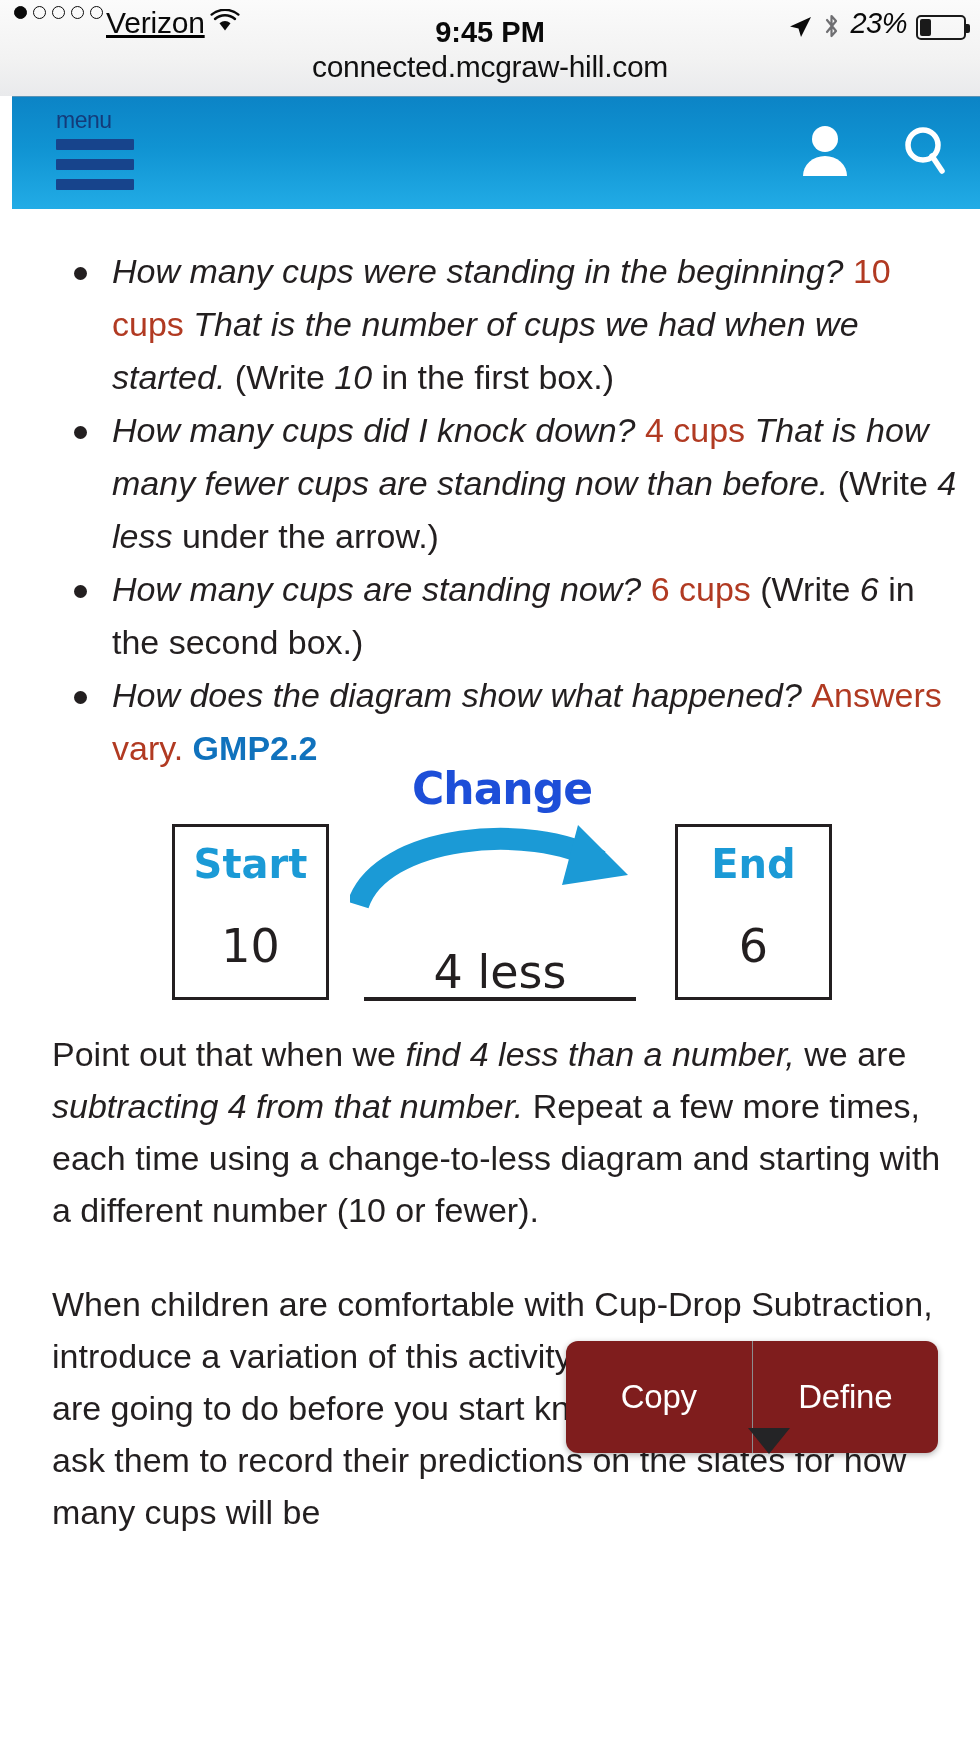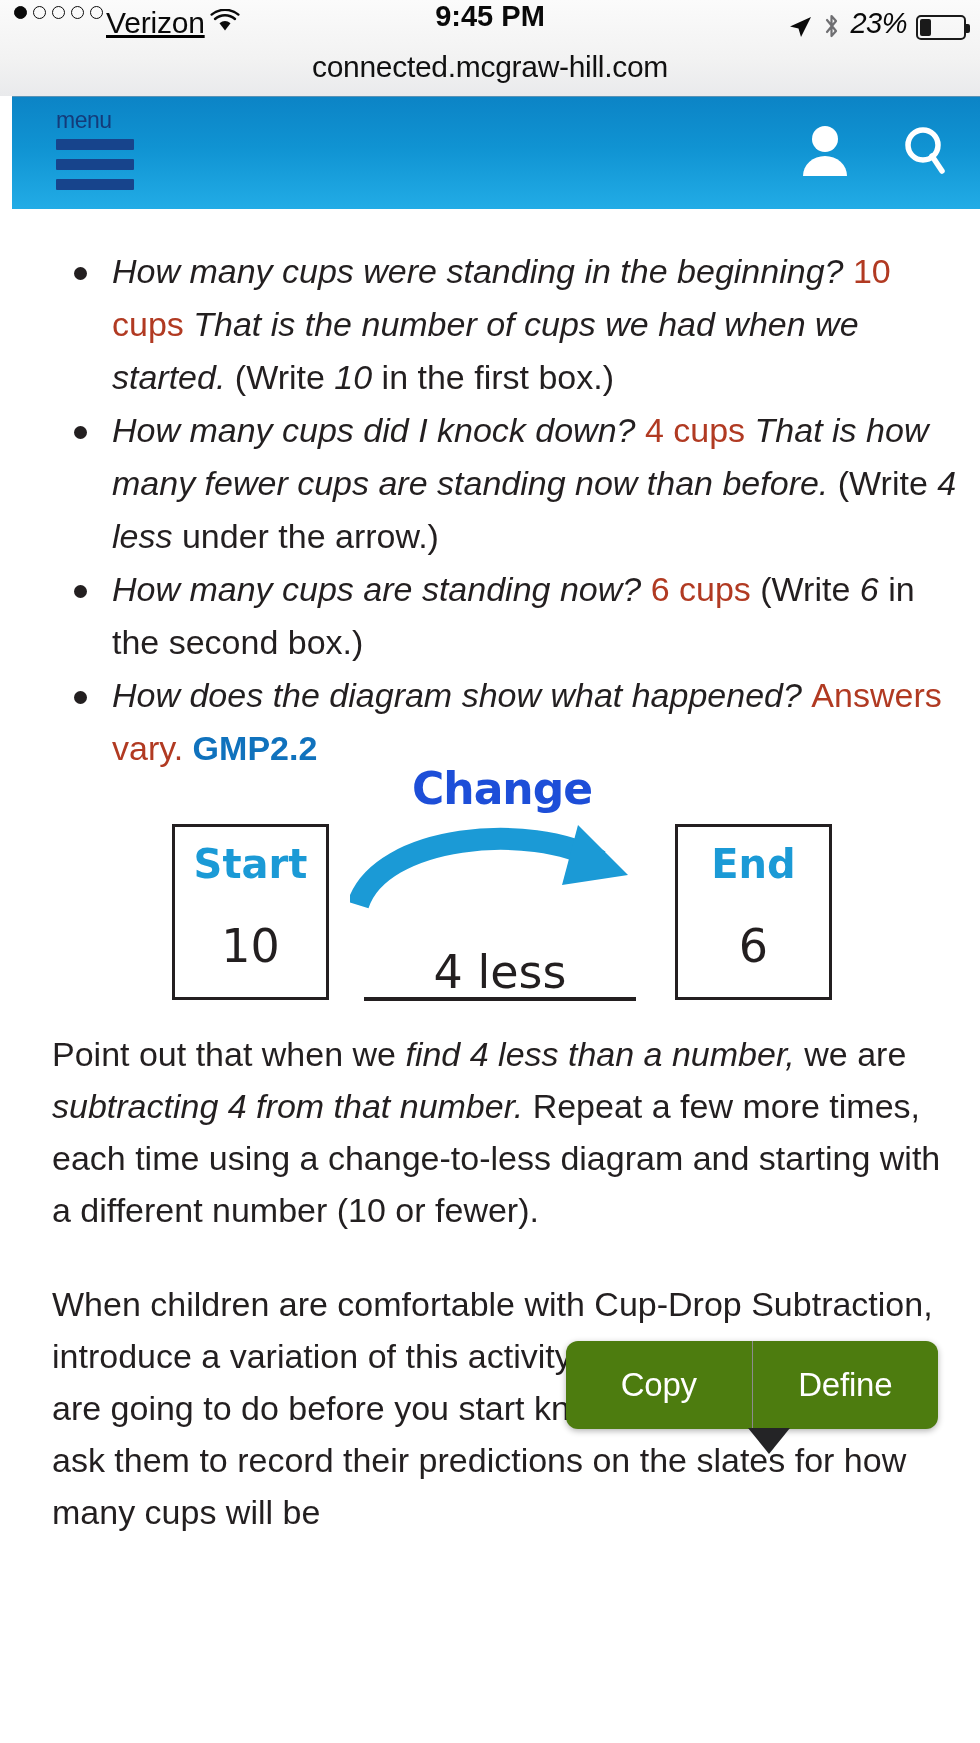--- a/index.html
+++ b/index.html
@@ -60,21 +60,21 @@
     color: #0a0a0a;
     letter-spacing: -0.2px;
     font-family: "Liberation Sans", sans-serif;
   }
 
   .wifi-icon { width: 30px; height: 24px; display: block; margin-left: 2px; margin-top:3px;}
 
   .sb-time {
     position: absolute;
     left: 0; right: 0;
-    top: 0;
+    top: 16px;
     text-align: center;
     font-size: 29px;
     font-weight: bold;
     color: #0a0a0a;
     letter-spacing: 0px;
   }
 
   .sb-right {
     position: absolute;
     right: 14px;
@@ -282,22 +282,22 @@
     margin-top: 28px;
   }
   .para.second { margin-top: 42px; }
 
   
   .callout {
     position: absolute;
     left: 566px;
     top: 1341px;
     width: 372px;
-    height: 88px;
-    background: #4d7c0f;
+    height: 112px;
+    background: #7f1d1d;
     border-radius: 12px;
     display: flex;
     align-items: stretch;
     box-shadow: 0 2px 6px rgba(0,0,0,0.3);
     z-index: 20;
   }
   .callout-item {
     flex: 1;
     display: flex;
     align-items: center;

